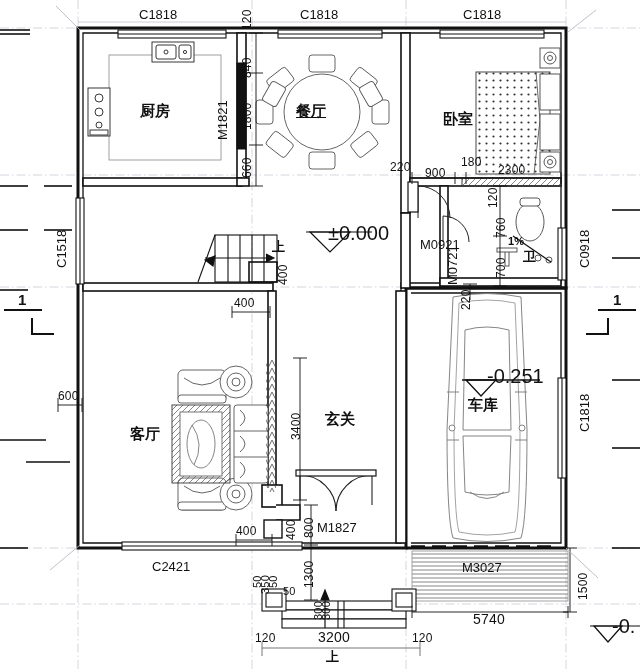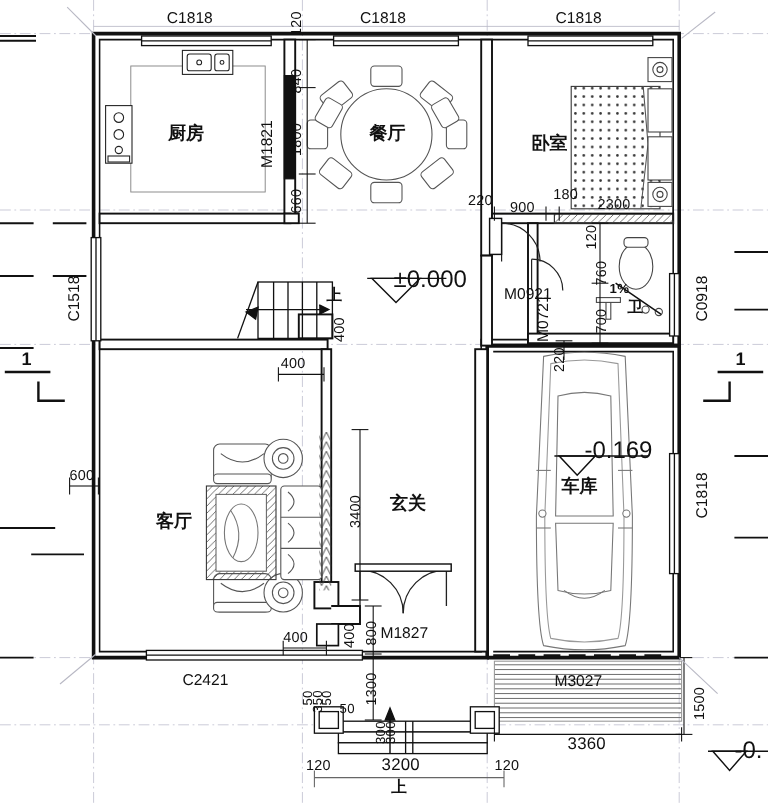--- a/index.html
+++ b/index.html
@@ -390,29 +390,29 @@
     <line x1="598" y1="578" x2="566" y2="548"></line>
   </g>
 
   <g fill="none" stroke="#111" stroke-width="1.2">
     <path d="M594,626 L608,642 L622,626 Z"></path>
     <line x1="590" y1="626" x2="640" y2="626"></line>
   </g>
 </svg>
 
 <div class="lbl room" style="left:140px;top:104px;">厨房</div>
-<div class="lbl room" style="left:308px;top:104px;">餐厅</div>
+<div class="lbl room" style="left:296px;top:104px;text-decoration:underline;">餐厅</div>
 <div class="lbl room" style="left:443px;top:112px;text-align:center;">卧室</div>
 <div class="lbl room" style="left:523px;top:250px;font-size:13px;">卫</div>
 <div class="lbl room" style="left:130px;top:427px;">客厅</div>
 <div class="lbl room" style="left:325px;top:412px;">玄关</div>
 <div class="lbl room" style="left:468px;top:398px;">车库</div>
 
 <div class="lbl lvl" style="left:328px;top:223px;">±0.000</div>
-<div class="lbl lvl" style="left:487px;top:366px;">-0.169</div>
+<div class="lbl lvl" style="left:487px;top:366px;">-0.251</div>
 <div class="lbl lvl" style="left:612px;top:616px;">-0.</div>
 
 <div class="lbl win" style="left:139px;top:8px;">C1818</div>
 <div class="lbl win" style="left:300px;top:8px;">C1818</div>
 <div class="lbl win" style="left:463px;top:8px;">C1818</div>
 <div class="lbl win vert" style="left:55px;top:268px;">C1518</div>
 <div class="lbl win" style="left:152px;top:560px;text-align:center;">C2421</div>
 <div class="lbl win vert" style="left:578px;top:268px;">C0918</div>
 <div class="lbl win vert" style="left:578px;top:432px;">C1818</div>
 
@@ -444,21 +444,21 @@
 <div class="lbl dim vert" style="left:303px;top:588px;">1300</div>
 <div class="lbl dim vert" style="left:313px;top:620px;font-size:11px;">300</div>
 <div class="lbl dim vert" style="left:321px;top:620px;font-size:11px;">300</div>
 <div class="lbl dim vert" style="left:252px;top:588px;font-size:11px;">50</div>
 <div class="lbl dim vert" style="left:260px;top:594px;font-size:11px;">350</div>
 <div class="lbl dim vert" style="left:268px;top:588px;font-size:11px;">50</div>
 <div class="lbl dim" style="left:283px;top:586px;font-size:11px;">50</div>
 <div class="lbl dim" style="left:255px;top:632px;">120</div>
 <div class="lbl dim" style="left:318px;top:630px;font-size:14px;">3200</div>
 <div class="lbl dim" style="left:412px;top:632px;">120</div>
-<div class="lbl dim" style="left:473px;top:612px;font-size:14px;">3360</div>
+<div class="lbl dim" style="left:473px;top:612px;font-size:14px;">5740</div>
 <div class="lbl dim vert" style="left:460px;top:310px;">220</div>
 <div class="lbl dim vert" style="left:577px;top:600px;">1500</div>
 
 <div class="lbl room" style="left:272px;top:240px;font-size:13px;">上</div>
 <div class="lbl room" style="left:326px;top:650px;font-size:13px;">上</div>
 <div class="lbl sect" style="left:18px;top:292px;">1</div>
 <div class="lbl sect" style="left:613px;top:292px;">1</div>
 
 
 </div>

